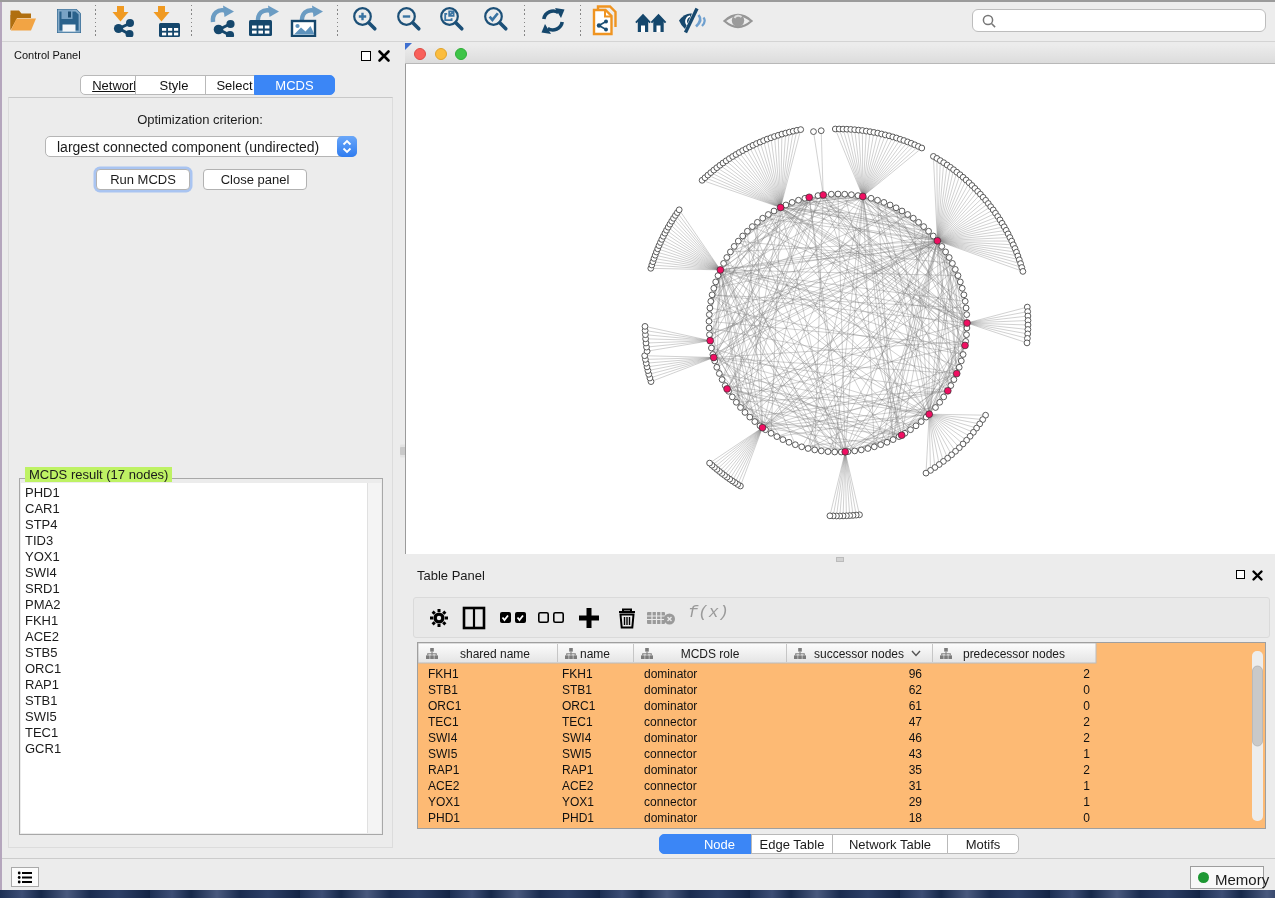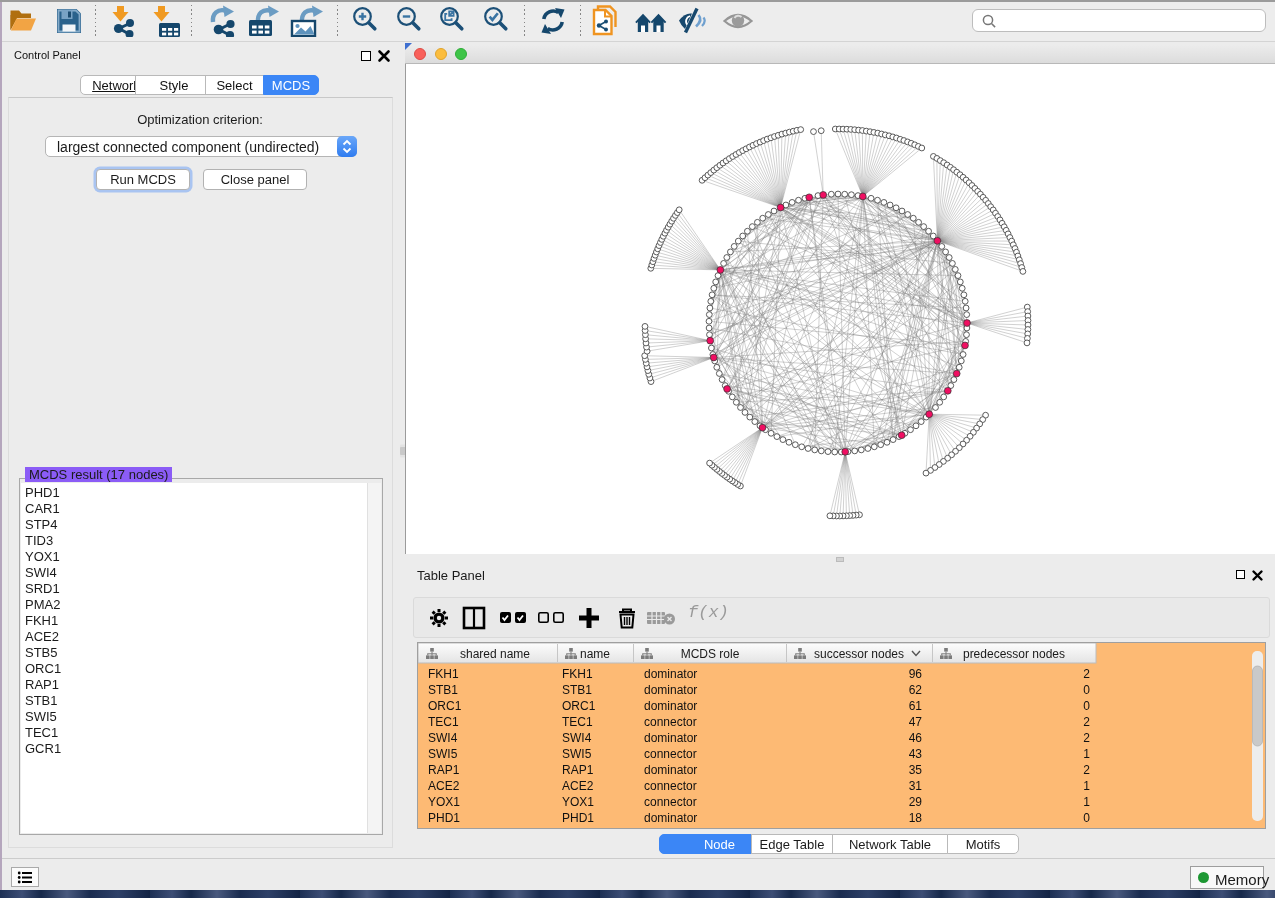--- a/index.html
+++ b/index.html
@@ -17,21 +17,21 @@
   .cp-title { left:14px; top:49px; font-size:11px; color:#111; }
   .cp-float { left:361px; top:51px; width:10px; height:10px; border:1.6px solid #000; background:#fff; }
   .cp-inner { left:8px; top:97px; width:385px; height:751px; background:#ececec; border:1px solid #dcdcdc; border-top:1px solid #c8c8c8; }
   .tab { position:absolute; top:0; height:20px; background:#fff; border:1px solid #b9b9b9; border-radius:0; font-size:13px; text-align:center; line-height:19px; color:#111; }
   .tab.sel { background:#3b86f6; border-color:#3b86f6; color:#fff; }
   .opt-label { left:0px; top:112px; width:400px; text-align:center; font-size:13px; }
   .combo { left:45px; top:136px; width:312px; height:21px; background:#fff; border:1px solid #b5b5b5; border-radius:5px; font-size:14px; line-height:20px; padding-left:11px; }
   .combo-btn { position:absolute; right:-1px; top:-1px; width:20px; height:21px; border-radius:5px; background:linear-gradient(#6aa7f9,#2f7cf0); }
   .btn { position:absolute; background:#fff; border:1px solid #b2b2b2; border-radius:4px; font-size:13px; text-align:center; }
   .fieldset-box { left:19px; top:478px; width:364px; height:357px; border:1px solid #a8a8a8; }
-  .fieldset-leg { left:25px; top:467px; background:#8b5cf6; padding:0 4px; font-size:13px; }
+  .fieldset-leg { left:25px; top:467px; background:#bef264; padding:0 4px; font-size:13px; }
   .listbox { left:21px; top:483px; width:360px; height:350px; background:#fff; }
   .listbox .sb { position:absolute; right:0; top:0; width:14px; height:100%; background:#f4f4f4; border-left:1px solid #e0e0e0; }
   .li { position:absolute; left:4px; font-size:13px; }
 
   
   .statusbar { left:0; top:858px; width:1275px; height:32px; background:#ececec; border-top:1px solid #cccccc; }
   .sb-listbtn { position:absolute; left:11px; top:8px; width:28px; height:20px; background:#fbfbfb; border:1px solid #a9a9a9; }
   .mem-btn { position:absolute; left:1190px; top:7px; width:74px; height:23px; background:#f8f8f8; border:1px solid #9d9d9d; font-size:15px; }
 
   
@@ -188,21 +188,21 @@
 
 <div class="abs cp-title">Control Panel</div>
 <div class="abs cp-float"></div>
 <svg class="abs" style="left:377px;top:49px" width="14" height="14" viewBox="0 0 14 14">
   <path d="M2.5 2.5 L11.5 11.5 M11.5 2.5 L2.5 11.5" stroke="#000" stroke-width="2.6" stroke-linecap="round"></path>
 </svg>
 <div class="abs cp-inner"></div>
 <div class="abs tab" style="left:80px; top:75px; width:72px; border-radius:5px 0 0 5px;text-decoration:underline;">Network</div>
 <div class="abs tab" style="left:135px; top:75px; width:78px;">Style</div>
 <div class="abs tab" style="left:205px; top:75px; width:59px;">Select</div>
-<div class="abs tab sel" style="left:263px; top:75px; width:56px; border-radius:0 5px 5px 0;">MCDS</div>
+<div class="abs tab sel" style="left:254px; top:75px; width:81px; border-radius:0 5px 5px 0;">MCDS</div>
 <div class="abs opt-label">Optimization criterion:</div>
 <div class="abs combo">largest connected component (undirected)
   <div class="combo-btn">
     <svg style="position:absolute;left:3px;top:2px" width="14" height="17" viewBox="0 0 14 17">
       <path d="M3.5 6.5 L7 3 l3.5 3.5 M3.5 10.5 L7 14 l3.5 -3.5" stroke="#fff" stroke-width="1.8" fill="none"></path>
     </svg>
   </div>
 </div>
 <div class="abs btn" style="left:96px;top:169px;width:94px;height:21px;line-height:20px;box-shadow:0 0 0 2.5px rgba(125,170,245,.6);">Run MCDS</div>
 <div class="abs btn" style="left:203px;top:169px;width:104px;height:21px;line-height:20px;">Close panel</div>

